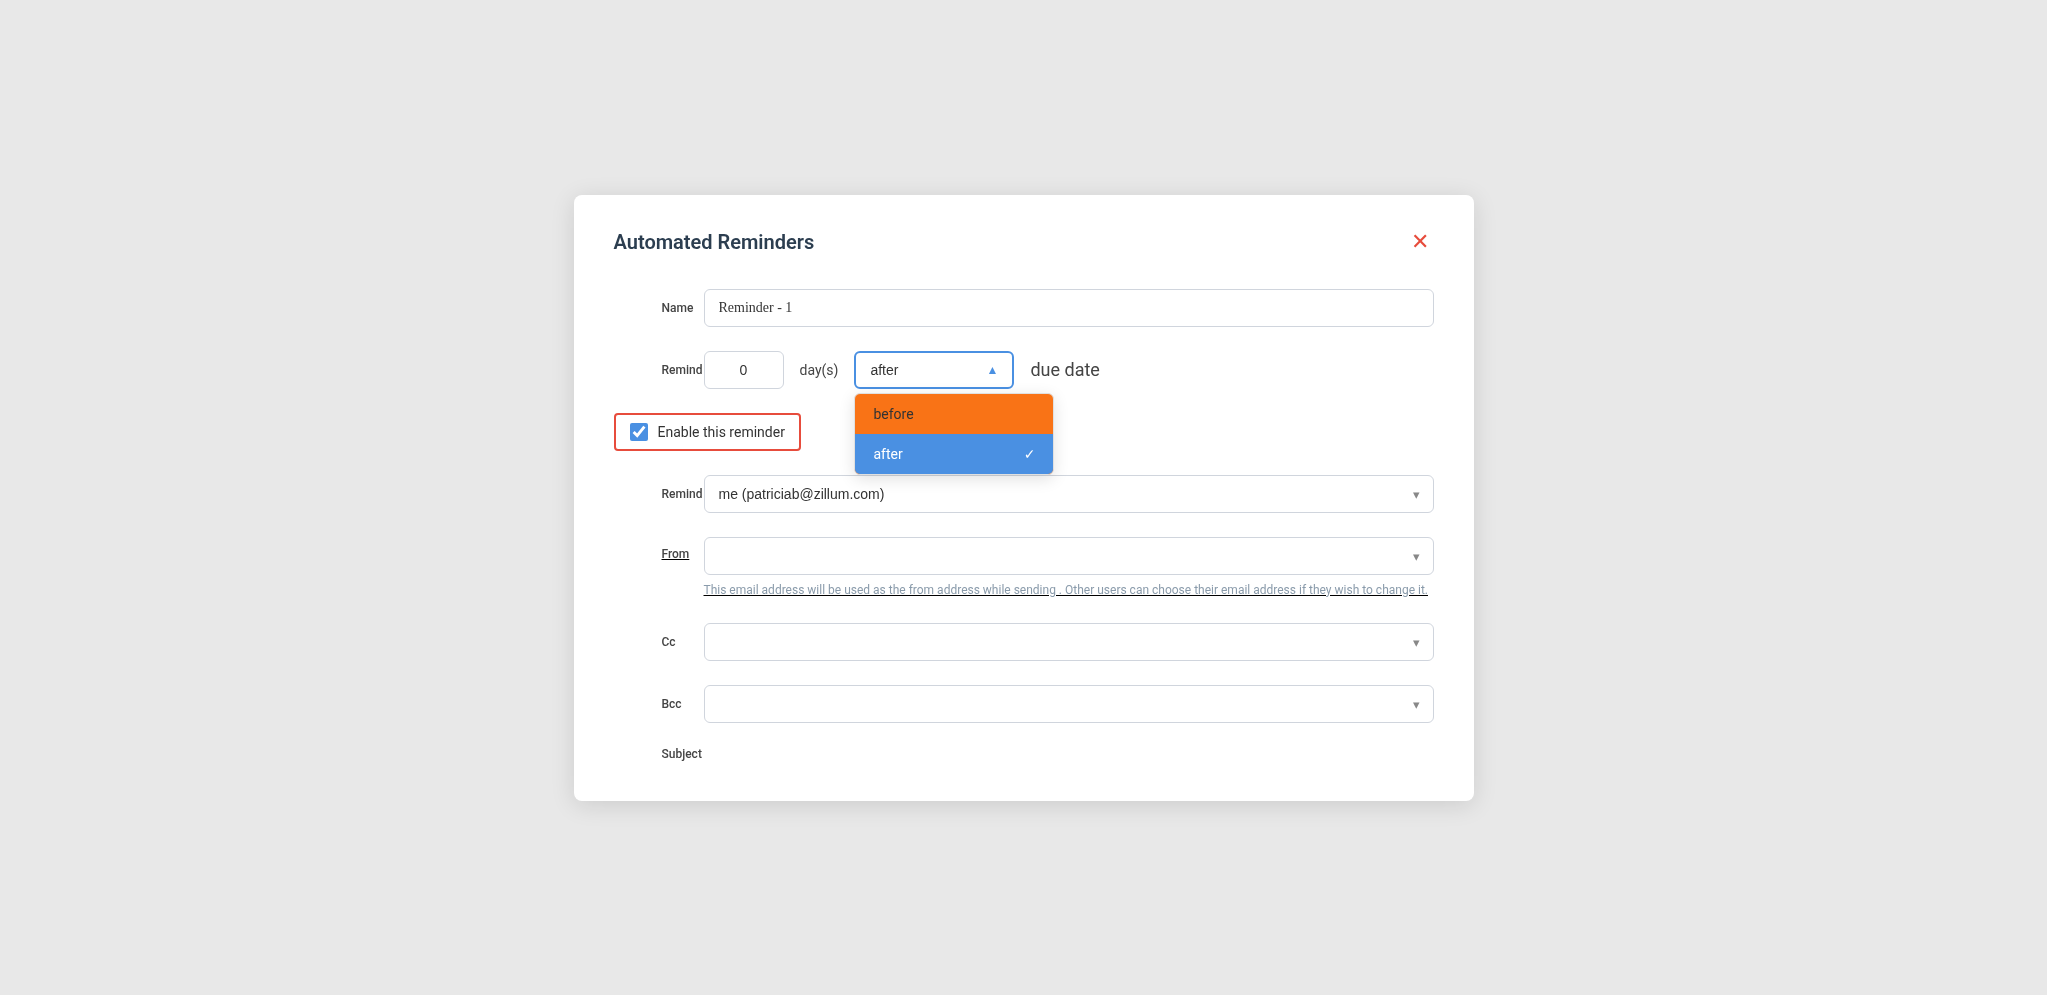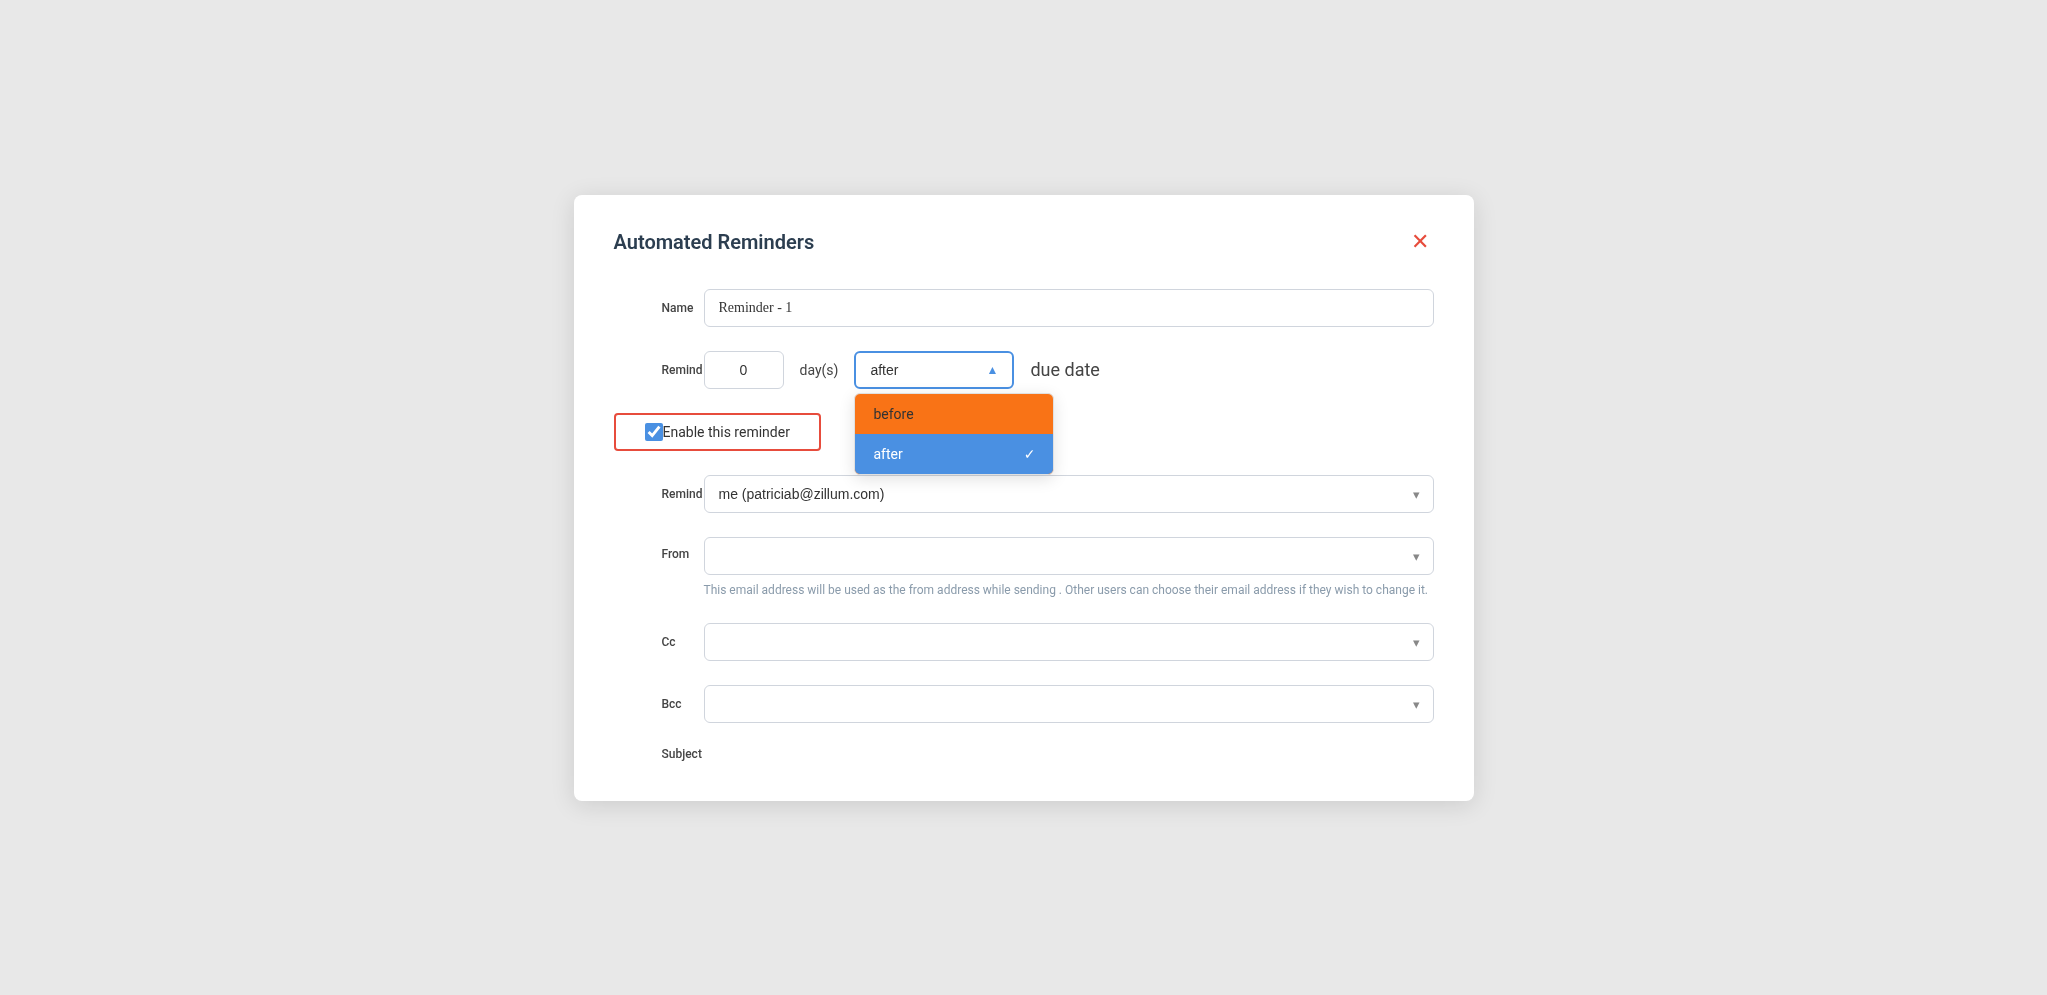--- a/index.html
+++ b/index.html
@@ -139,23 +139,24 @@
       font-size: 14px;
     }
     .enable-row {
       margin-bottom: 24px;
       display: flex;
       align-items: center;
     }
     .enable-checkbox-wrapper {
       display: flex;
       align-items: center;
+      gap: 10px;
       border: 2px solid #e74c3c;
       border-radius: 4px;
-      padding: 8px 29px;
+      padding: 8px 14px;
       cursor: pointer;
     }
     .enable-checkbox {
       width: 18px;
       height: 18px;
       accent-color: #4a90e2;
       cursor: pointer;
     }
     .enable-label {
       font-size: 14px;
@@ -262,21 +263,21 @@
     <div class="form-control-area">
       <div class="select-wrapper">
         <select class="select-input">
           <option>me (patriciab@zillum.com)</option>
         </select>
         <span class="chevron-down">▾</span>
       </div>
     </div>
   </div>
 
-  <div class="form-row" style="align-items:flex-start;">
+  <div class="form-row" style="align-items:flex-start;text-decoration:underline;">
     <span class="form-label" style="padding-top:10px;">From</span>
     <div class="form-control-area from-area">
       <div class="select-wrapper" style="width:100%;">
         <select class="select-input">
           <option value=""></option>
         </select>
         <span class="chevron-down">▾</span>
       </div>
       <p class="helper-text">This email address will be used as the from address while sending . Other users can choose their email address if they wish to change it.</p>
     </div>

